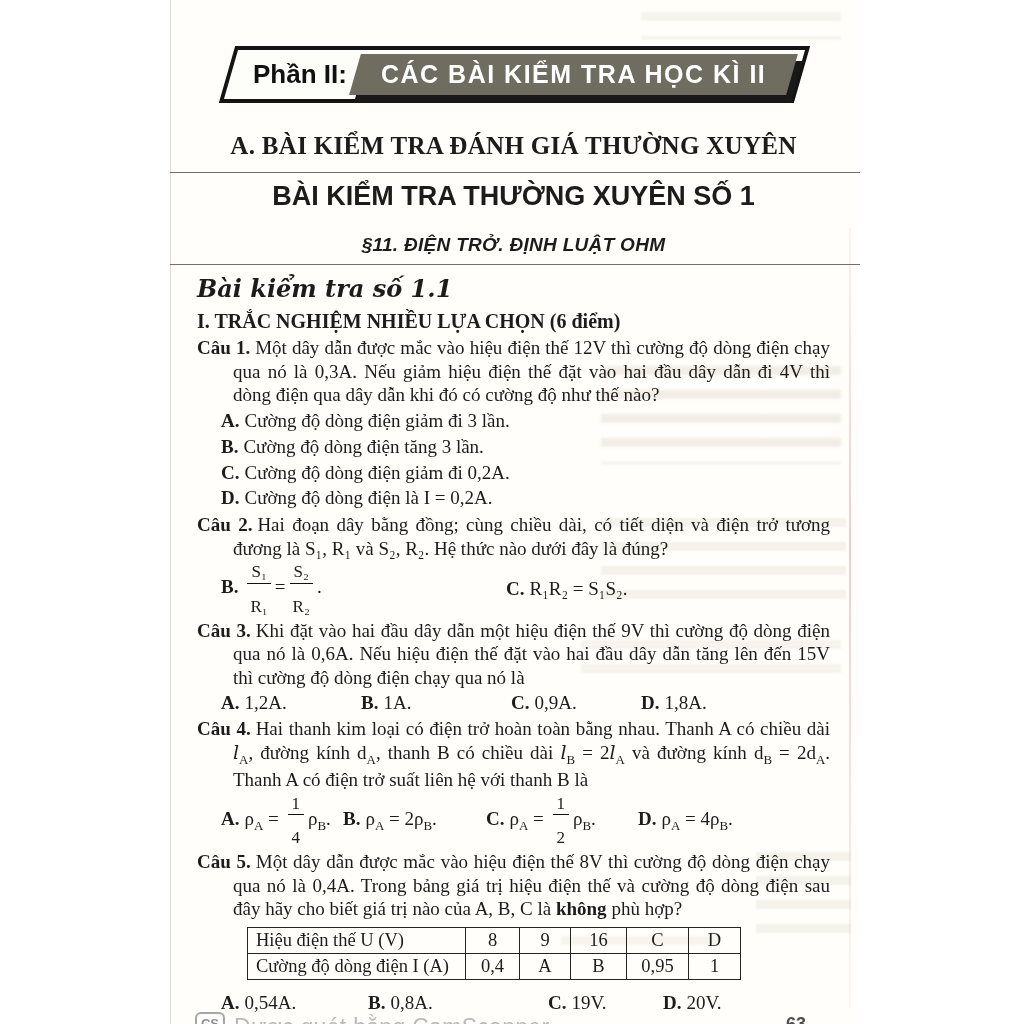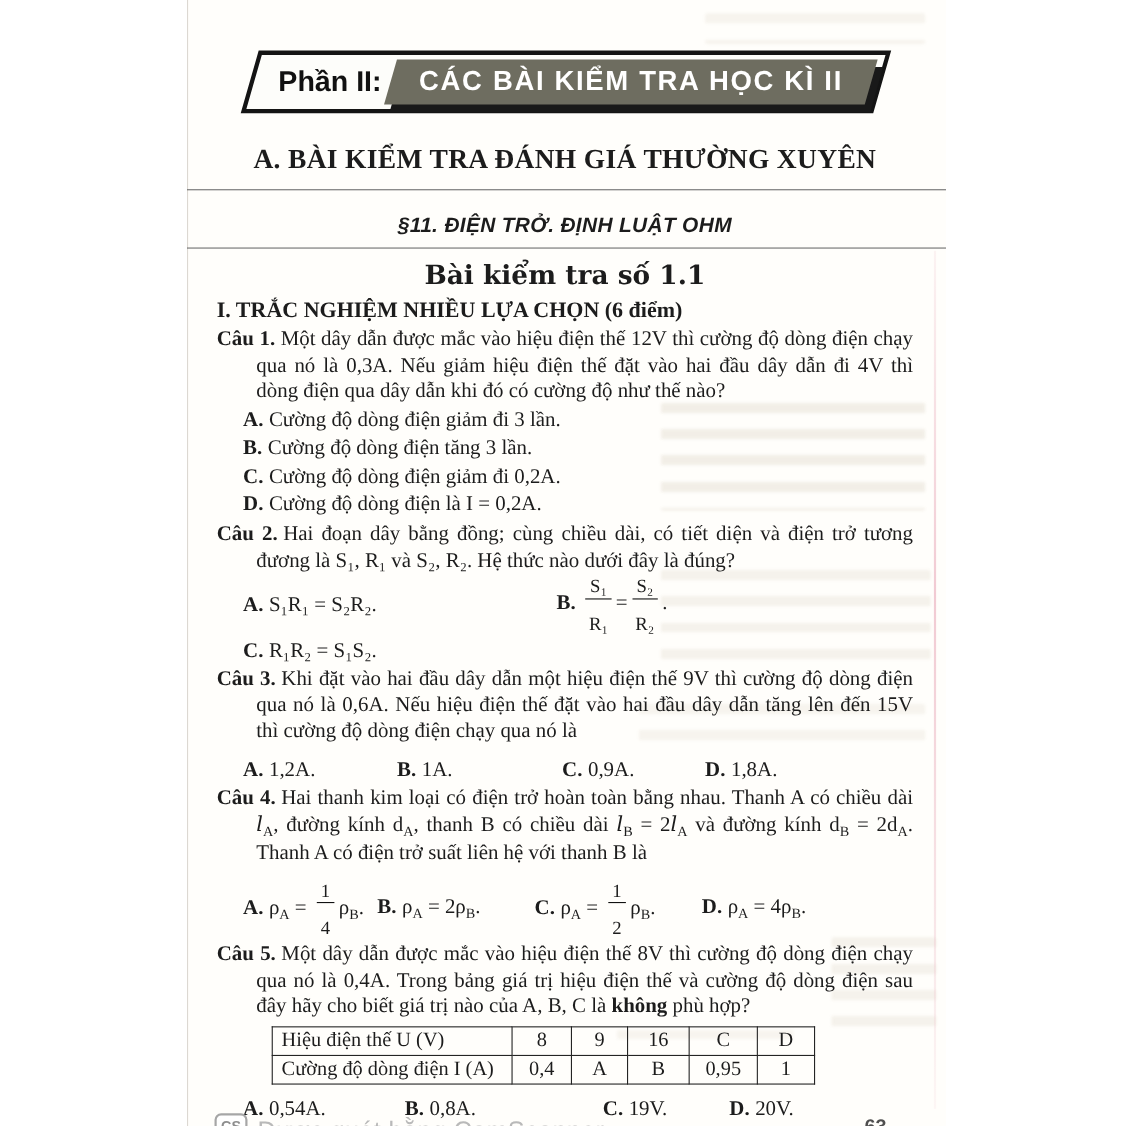--- a/index.html
+++ b/index.html
@@ -37,30 +37,30 @@
     box-shadow:7px 7px 0 #191919;
   }
   .unskew { display:inline-block; transform:skewX(16deg); white-space:nowrap; }
 
   
   .section-title { text-align:center; font-weight:700; font-size:25px; margin-top:22px; letter-spacing:0.3px; }
   .rule { border:none; border-top:1.6px solid #6f6f6f; margin:12px -30px 0 -27px; }
   .rule2 { border:none; border-top:1.4px solid #6f6f6f; margin:8px -30px 0 -27px; }
   .test-title { text-align:center; font-family:"Liberation Sans",sans-serif; font-weight:700; font-size:27px; margin-top:8px; }
   .test-lesson { text-align:center; font-family:"Liberation Sans",sans-serif; font-weight:700; font-style:italic; font-size:19px; margin-top:22px; letter-spacing:0.3px; }
-  .script-title { text-align:center; font-family:"DejaVu Serif",serif; font-weight:700; font-size:24px; margin-top:9px; }
+  .script-title { text-align:left; font-family:"DejaVu Serif",serif; font-weight:700; font-style:italic; font-size:24px; margin-top:9px; }
   .part-heading { font-weight:700; font-size:20px; margin-top:7px; }
 
   
   .q { margin:3px 0 0; text-align:justify; font-size:19px; line-height:1.24; padding-left:36px; text-indent:-36px; }
   .qnum { font-weight:700; margin-right:5px; }
   .opts { margin:1px 0 0; }
   .opt { padding-left:24px; font-size:19px; line-height:1.26; margin-top:2px;font-family:Liberation Serif, serif; }
   .olabel { font-weight:700; margin-right:5px; }
-  .row4 { display:flex; padding-left:24px; font-size:19px; margin-top:13px; align-items:center; }
+  .row4 { display:flex; padding-left:24px; font-size:19px; margin-top:3px; align-items:center; }
   .row4 .c1 { width:140px; } .row4 .c2 { width:150px; } .row4 .c3 { width:130px; } .row4 .c4 { flex:1; }
   .rowq5 .c1 { width:147px; } .rowq5 .c2 { width:180px; } .rowq5 .c3 { width:115px; }
   .rowq4 .c1 { width:122px; } .rowq4 .c2 { width:143px; } .rowq4 .c3 { width:152px; }
   .grid2 { display:grid; grid-template-columns:285px auto; padding-left:24px; font-size:19px; margin-top:2px; row-gap:4px; align-items:center; }
   .frac { display:inline-flex; flex-direction:column; align-items:center; vertical-align:middle; margin:0 4px; font-size:17px; line-height:1.12; }
   .frac .fn { border-bottom:1.4px solid #111; padding:0 4px 1px; }
   .frac .fd { padding-top:13px; }
   sub { font-size:68%; }
   .vl { font-family:"DejaVu Serif",serif; font-style:italic; }
   .mathrow { white-space:nowrap; }
@@ -117,39 +117,39 @@
         <span class="banner-main">
             <span class="unskew">CÁC BÀI KIỂM TRA HỌC KÌ II</span>
           </span>
       </div>
     </div>
 
     <div class="section-title">A. BÀI KIỂM TRA ĐÁNH GIÁ THƯỜNG XUYÊN</div>
 
     <hr class="rule">
 
+    <div class="test-title">BÀI KIỂM TRA THƯỜNG XUYÊN SỐ 1</div>
     <div class="test-lesson">§11. ĐIỆN TRỞ. ĐỊNH LUẬT OHM</div>
 
     <hr class="rule2">
 
     <div class="script-title">Bài kiểm tra số 1.1</div>
 
     <div class="part-heading">I. TRẮC NGHIỆM NHIỀU LỰA CHỌN (6 điểm)</div>
 
     <p class="q"><b class="qnum">Câu 1.</b><span>Một dây dẫn được mắc vào hiệu điện thế 12V thì cường độ dòng điện chạy qua nó là 0,3A. Nếu giảm hiệu điện thế đặt vào hai đầu dây dẫn đi 4V thì dòng điện qua dây dẫn khi đó có cường độ như thế nào?</span></p>
     <div class="opts">
       <div class="opt"><b class="olabel">A.</b><span>Cường độ dòng điện giảm đi 3 lần.</span></div>
       <div class="opt"><b class="olabel">B.</b><span>Cường độ dòng điện tăng 3 lần.</span></div>
       <div class="opt"><b class="olabel">C.</b><span>Cường độ dòng điện giảm đi 0,2A.</span></div>
       <div class="opt"><b class="olabel">D.</b><span>Cường độ dòng điện là I = 0,2A.</span></div>
     </div>
 
     <p class="q"><b class="qnum">Câu 2.</b><span>Hai đoạn dây bằng đồng; cùng chiều dài, có tiết diện và điện trở tương đương là S₁, R₁ và S₂, R₂. Hệ thức nào dưới đây là đúng?</span></p>
     <div class="grid2">
-      <span class="mathrow"><b class="olabel">A.</b><span>S₁R₁ = S₂R₂.</span></span>
       <span class="mathrow"><b class="olabel">B.</b><span class="frac">
             <span class="fn">S₁</span>
             <span class="fd">R₁</span>
           </span><span>=</span><span class="frac">
             <span class="fn">S₂</span>
             <span class="fd">R₂</span>
           </span><span>.</span></span>
       <span class="mathrow"><b class="olabel">C.</b><span>R₁R₂ = S₁S₂.</span></span>
     </div>
 

